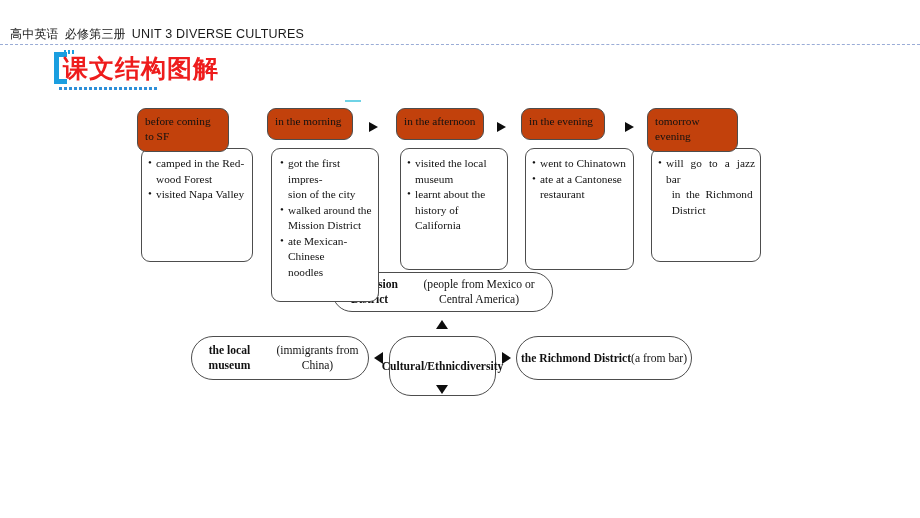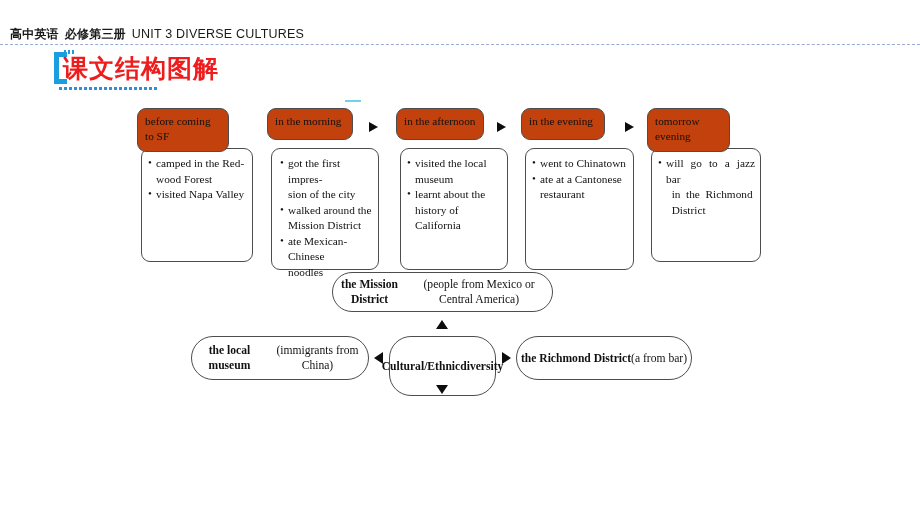--- a/index.html
+++ b/index.html
@@ -14,21 +14,21 @@
   
   .breadcrumb {
     position: absolute;
     left: 10px; top: 26px;
     font-family: "Liberation Sans", sans-serif;
     font-size: 12.5px;
     color: #1a1a1a;
     letter-spacing: .2px;
     white-space: nowrap;
   }
-  .breadcrumb .cn { font-family: "DejaVu Sans", sans-serif; font-size: 12px; font-weight: bold; }
+  .breadcrumb .cn { font-family: "DejaVu Sans", sans-serif; font-size: 12px; }
   .breadcrumb .sp { display: inline-block; width: 6px; }
 
   .hdr-rule {
     position: absolute;
     left: 0; top: 44px; width: 920px; height: 0;
     border-top: 1px dashed #9aacd6;
   }
 
   
   .title-wrap { position: absolute; left: 54px; top: 50px; }
@@ -185,21 +185,21 @@
         <li>visited Napa Valley</li>
       </ul>
     </div>
   </div>
   <div class="tl-arrow" style="left:369px;"></div>
 
   <div class="tl-col" style="left:267px;">
     <div class="tl-head" style="width:86px;height:32px;">
       in the morning
     </div>
-    <div class="tl-body" style="left:4px;width:108px;height:122px;padding-left:8px;">
+    <div class="tl-body" style="left:4px;width:108px;height:154px;padding-left:8px;">
       <ul>
         <li>got the first impres-<br>sion of the city</li>
         <li class="li-j">walked around the<br>Mission District</li>
         <li>ate Mexican-Chinese<br>noodles</li>
       </ul>
     </div>
   </div>
   <div class="tl-arrow" style="left:497px;"></div>
 
   <div class="tl-col" style="left:396px;">
@@ -221,21 +221,21 @@
     </div>
     <div class="tl-body" style="left:4px;width:109px;height:122px;">
       <ul>
         <li>went to Chinatown</li>
         <li>ate at a Cantonese<br>restaurant</li>
       </ul>
     </div>
   </div>
 
   <div class="tl-col" style="left:647px;">
-    <div class="tl-head" style="width:83px;height:44px;">
+    <div class="tl-head" style="width:91px;height:44px;">
       tomorrow<br>evening
     </div>
     <div class="tl-body" style="left:4px;width:110px;height:114px;">
       <ul>
         <li class="li-j">will go to a jazz bar<br>&nbsp;&nbsp;in&nbsp; the&nbsp; Richmond<br>&nbsp;&nbsp;District</li>
       </ul>
     </div>
   </div>
 
   <div class="node" style="left:332px;top:272px;width:221px;height:40px;">

